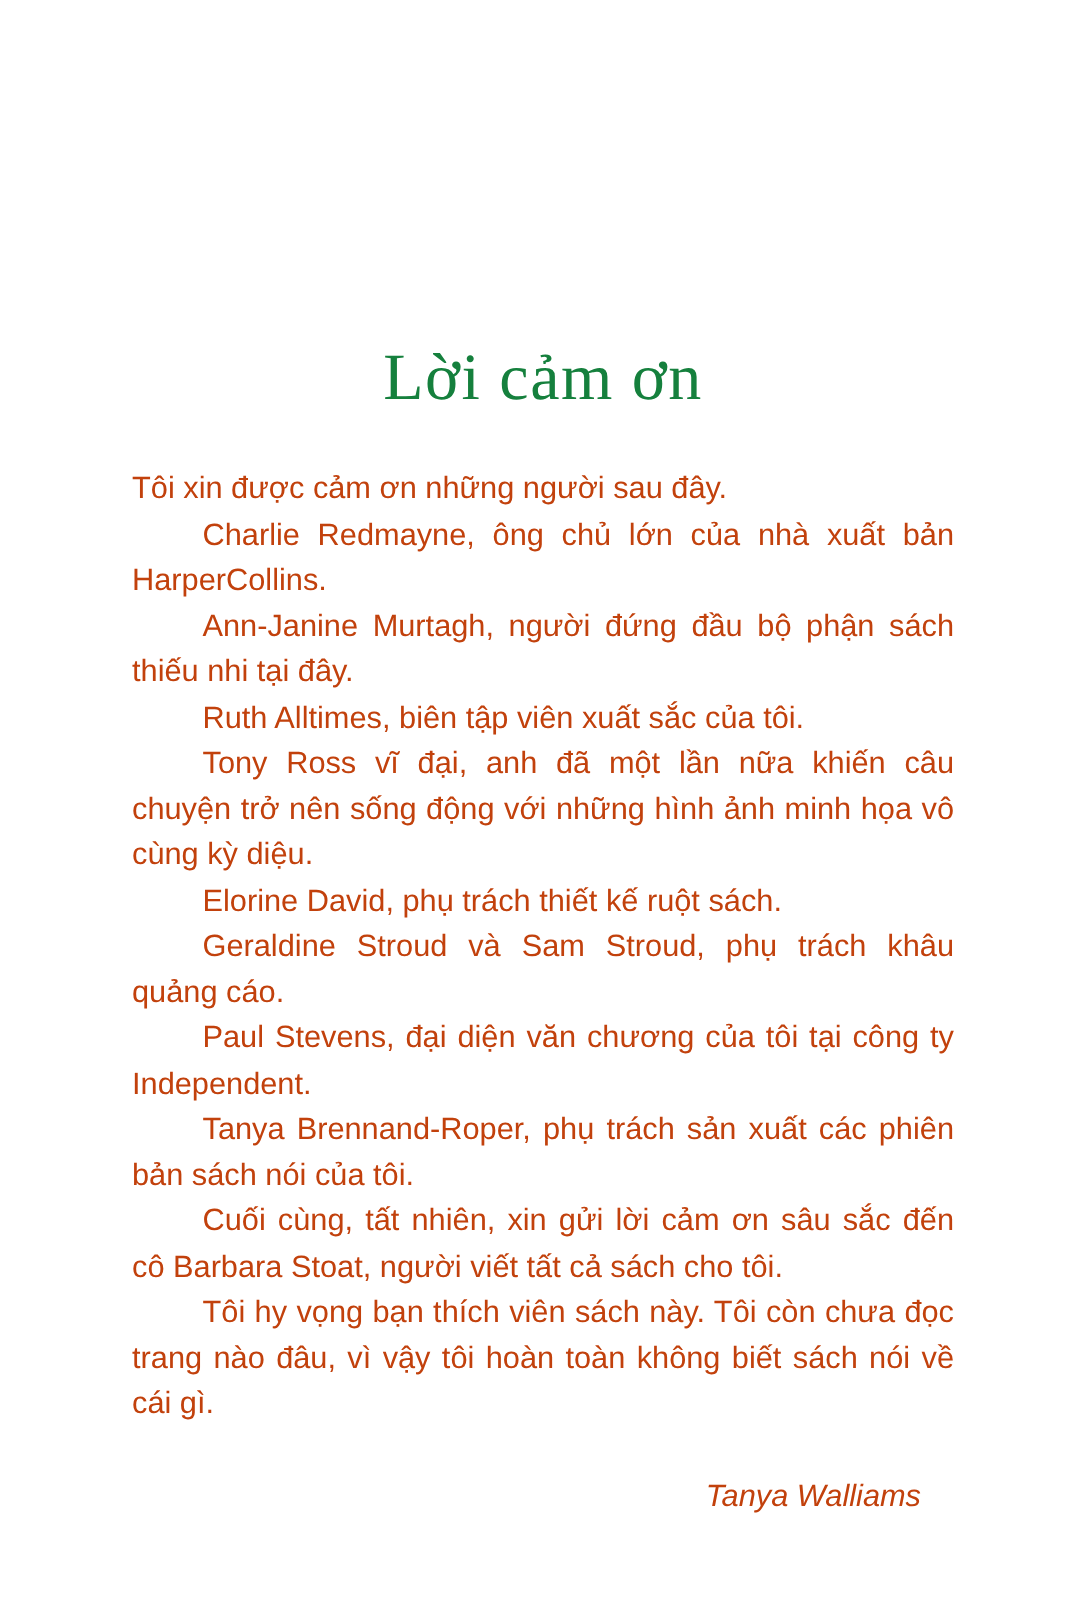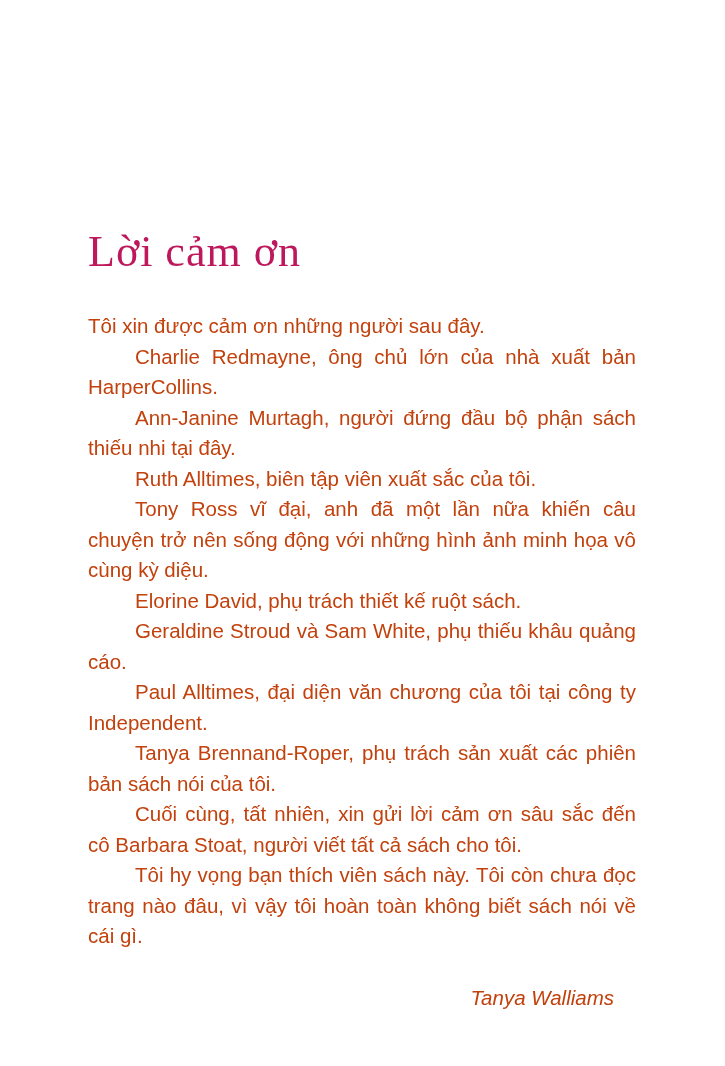--- a/index.html
+++ b/index.html
@@ -13,26 +13,27 @@
     position: relative;
     overflow: hidden;
     font-family: "Liberation Sans", sans-serif;
   }
   .page-title {
     position: absolute;
     top: 226px;
     left: 88px;
     width: 548px;
     margin: 0;
+    text-align: center;
     font-family: "Liberation Serif", serif;
     font-weight: 400;
     font-size: 44px;
     line-height: 52px;
     letter-spacing: 1px;
-    color: #be185d;
+    color: #15803d;
   }
   .content {
     position: absolute;
     top: 311px;
     left: 88px;
     width: 548px;
     font-size: 20.5px;
     line-height: 30.5px;
     color: #c2410c;
     text-align: justify;
@@ -58,20 +59,20 @@
 <div>
   <h1 class="page-title">Lời cảm ơn</h1>
 
   <div class="content">
     <p class="first">Tôi xin được cảm ơn những người sau đây.</p>
     <p>Charlie Redmayne, ông chủ lớn của nhà xuất bản HarperCollins.</p>
     <p>Ann-Janine Murtagh, người đứng đầu bộ phận sách thiếu nhi tại đây.</p>
     <p>Ruth Alltimes, biên tập viên xuất sắc của tôi.</p>
     <p>Tony Ross vĩ đại, anh đã một lần nữa khiến câu chuyện trở nên sống động với những hình ảnh minh họa vô cùng kỳ diệu.</p>
     <p>Elorine David, phụ trách thiết kế ruột sách.</p>
-    <p>Geraldine Stroud và Sam White, phụ thiếu khâu quảng cáo.</p>
-    <p>Paul Alltimes, đại diện văn chương của tôi tại công ty Independent.</p>
+    <p>Geraldine Stroud và Sam Stroud, phụ trách khâu quảng cáo.</p>
+    <p>Paul Stevens, đại diện văn chương của tôi tại công ty Independent.</p>
     <p>Tanya Brennand-Roper, phụ trách sản xuất các phiên bản sách nói của tôi.</p>
     <p>Cuối cùng, tất nhiên, xin gửi lời cảm ơn sâu sắc đến cô Barbara Stoat, người viết tất cả sách cho tôi.</p>
     <p>Tôi hy vọng bạn thích viên sách này. Tôi còn chưa đọc trang nào đâu, vì vậy tôi hoàn toàn không biết sách nói về cái gì.</p>
     <p class="signature">Tanya Walliams</p>
   </div>
 </div>
 
 </body></html>

